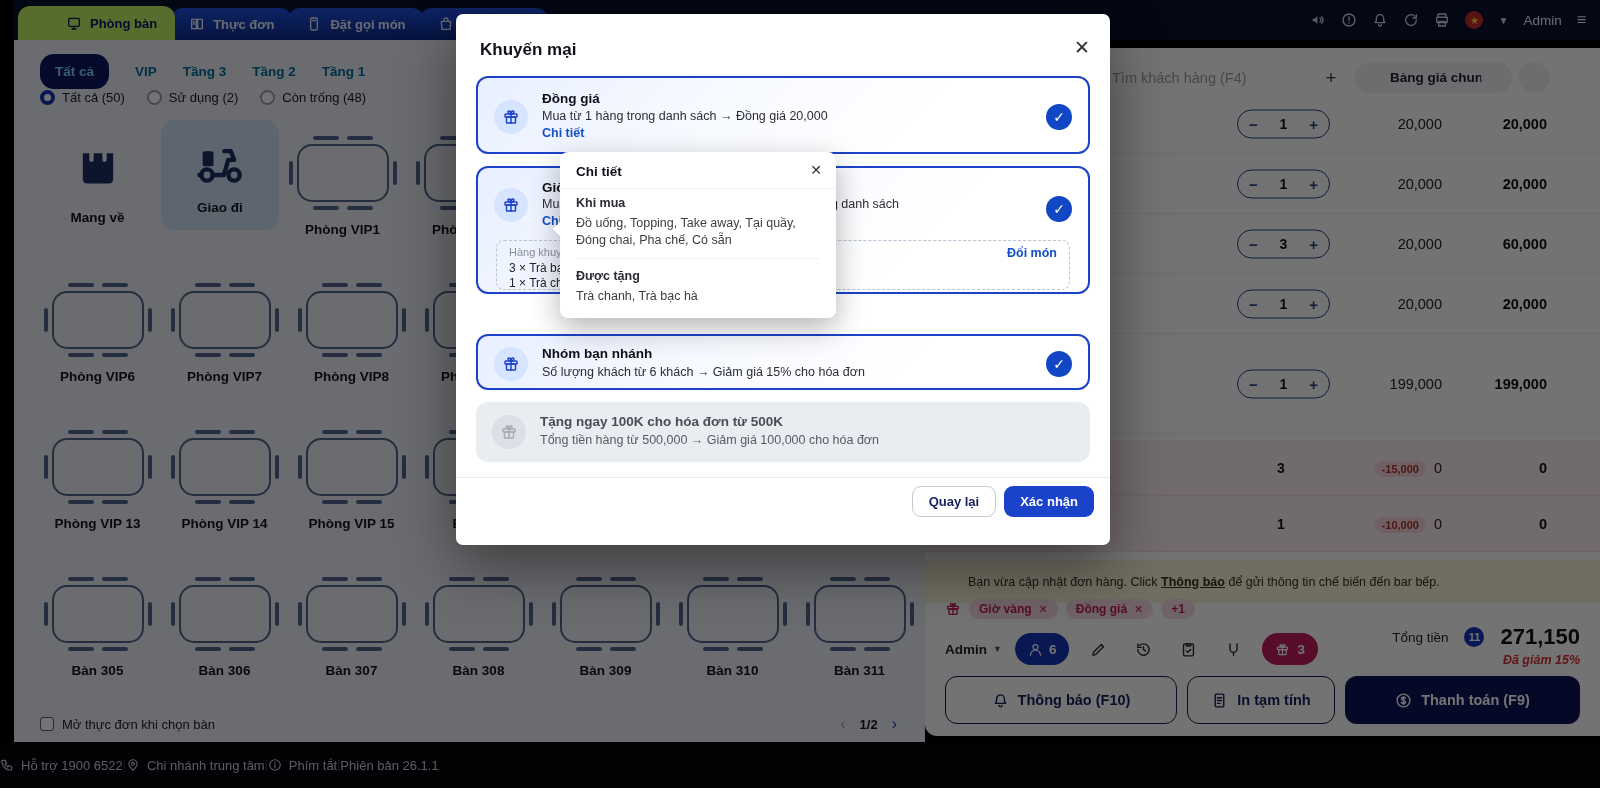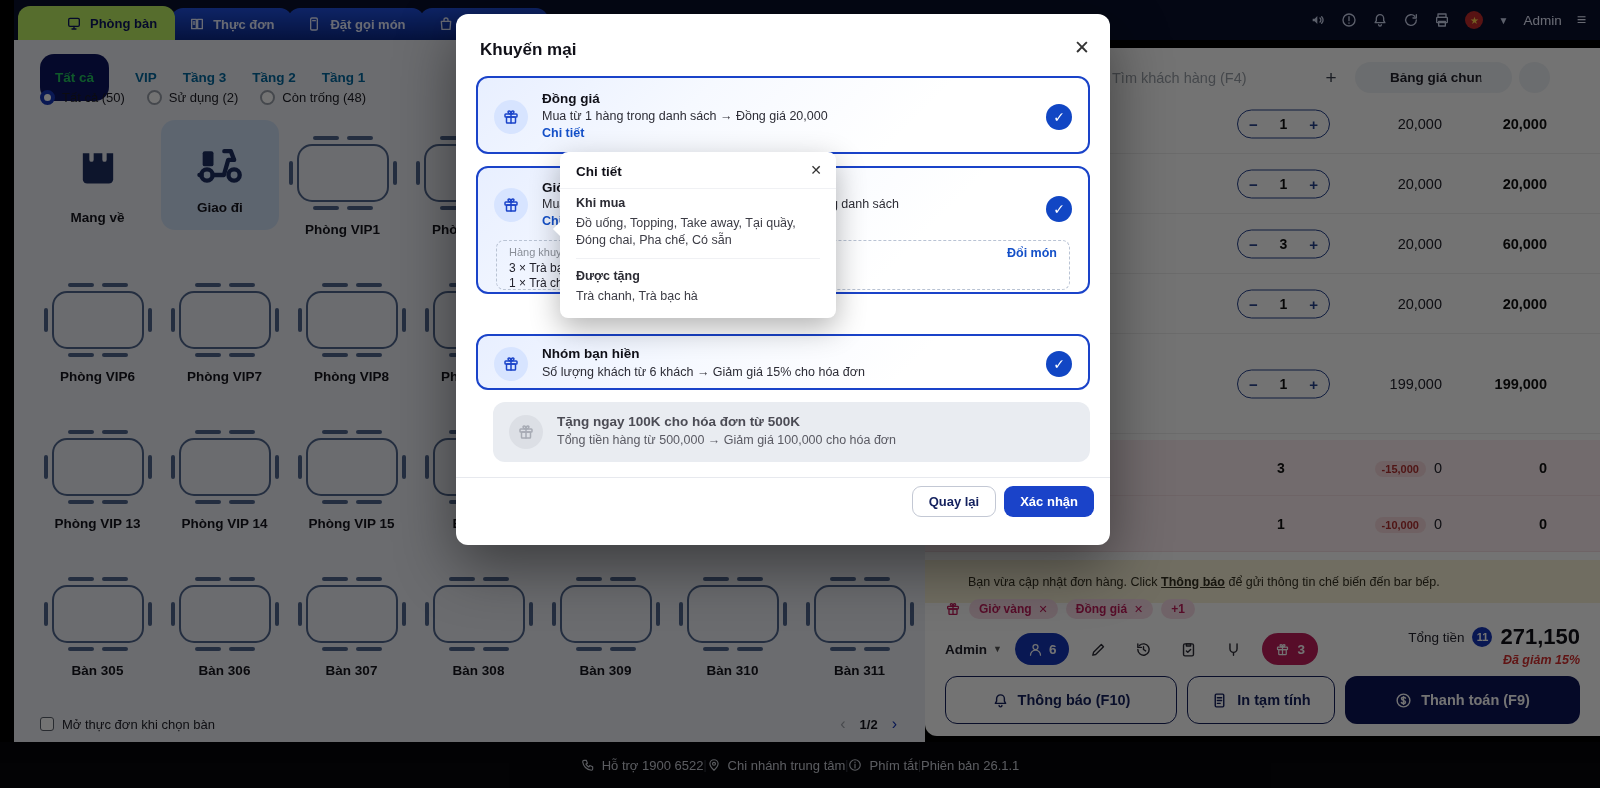--- a/index.html
+++ b/index.html
@@ -24,21 +24,21 @@
   #topbar-right .avatar { width:18px; height:18px; border-radius:50%; background:#c42b2b;
     color:#ffd34d; font-size:10px; display:flex; align-items:center; justify-content:center; }
   #topbar-right .caret { font-size:10px; color:#cdd4ee; }
   #topbar-right .user { font-size:13.5px; color:#e7ebff; }
   #topbar-right .burger { font-size:16px; color:#e7ebff; }
 
   
   #left-area { left:14px; top:40px; width:911px; height:702px; background:#eef0f5; }
   #floorbar { position:absolute; left:26px; top:14px; display:flex; align-items:center; gap:26px; }
   .floor-pill { font-size:13.5px; font-weight:bold; color:#0369a1; cursor:pointer; }
-  .floor-pill.active { background:#0d1560; color:#22c55e; border-radius:14px; padding:16px 15px; }
+  .floor-pill.active { background:#0d1560; color:#7dd3fc; border-radius:14px; padding:10px 15px; }
   #filterbar { position:absolute; left:26px; top:50px; display:flex; gap:22px; align-items:center; }
   .radio { display:flex; align-items:center; gap:7px; font-size:13px; color:#1b1b24; }
   .radio .dot { width:15px; height:15px; border-radius:50%; border:2px solid #9aa0ab; background:#fff; }
   .radio.sel .dot { border:4.5px solid #1535b8; }
 
   #room-grid { position:absolute; left:20px; top:84px; width:889px; }
   .room-row { display:flex; }
   .room-cell { width:127px; height:147px; display:flex; flex-direction:column; align-items:center;
     justify-content:flex-start; padding-top:14px; position:relative; }
   .room-cell .rlabel { margin-top:20px; font-size:13.5px; font-weight:bold; color:#15151e; }
@@ -63,21 +63,21 @@
   #open-menu { display:flex; align-items:center; gap:8px; margin-left:26px;
     font-size:13px; color:#23232d; }
   #open-menu .cb { width:14px; height:14px; border:1.5px solid #5a5f6a; border-radius:3px; background:#fff; }
   #pager { position:absolute; right:28px; display:flex; align-items:center; gap:14px; font-size:13px; }
   #pager .prev { color:#a0a4ad; font-size:16px; }
   #pager .next { color:#1535b8; font-size:16px; }
   #pager .cur { font-weight:bold; color:#15151e; }
 
   
   #footer { left:0; top:742px; width:1600px; height:46px; background:#06060a;
-    display:flex; align-items:center; justify-content:center; gap:0; }
+    display:flex; align-items:center; gap:0; }
   .f-item { display:flex; align-items:center; gap:7px; color:#c9ccd6; font-size:13px; }
   .f-item .ic { width:14px; height:14px; color:#c9ccd6; }
   .f-sep { color:#3a3d48; font-size:12px; }
 
   
   #panel { left:925px; top:48px; width:675px; height:688px; background:#fff;
     border-radius:12px 0 0 12px; }
   #search-row { position:absolute; left:0; top:10px; width:100%; height:40px; }
   #search-input { position:absolute; left:20px; top:4px; width:400px; height:32px;
     font-size:14.5px; color:#9aa0a8; display:flex; align-items:center; padding-left:167px; }
@@ -128,49 +128,49 @@
   .cust-pill { background:#1535b8; color:#fff; border-radius:17px; height:32px; padding:0 13px;
     display:flex; align-items:center; gap:6px; font-size:13.5px; font-weight:bold; }
   .cust-pill .ic { width:15px; height:15px; color:#fff; }
   .tool-btn { width:32px; height:32px; border-radius:50%; display:flex; align-items:center;
     justify-content:center; color:#2c2c36; }
   .tool-btn .ic { width:17px; height:17px; }
   .gift-pill { background:#c01d5c; color:#fff; border-radius:17px; height:32px; padding:0 13px;
     display:flex; align-items:center; gap:7px; font-size:13.5px; font-weight:bold; }
   .gift-pill .ic { width:15px; height:15px; color:#fff; }
   #totals { position:absolute; right:20px; top:576px; text-align:right; }
-  #totals .line1 { display:flex; align-items:center; gap:8px; justify-content:flex-end; }
+  #totals .line1 { display:flex; align-items:center; gap:16px; justify-content:flex-end; }
   #totals .tlabel { font-size:13.5px; color:#23232d; }
   #totals .count { width:20px; height:20px; border-radius:50%; background:#1535b8; color:#fff;
     font-size:11px; font-weight:bold; display:flex; align-items:center; justify-content:center; }
   #totals .amount { font-size:22px; font-weight:bold; color:#101018; }
   #totals .disc { font-size:12.5px; font-weight:bold; color:#d62f2f; margin-top:3px;font-style:italic; }
 
   #panel-btns { position:absolute; left:20px; top:628px; width:635px; height:48px;
     display:flex; gap:10px; }
   .pbtn { height:48px; border-radius:12px; display:flex; align-items:center; justify-content:center;
     gap:9px; font-size:14.5px; font-weight:bold; }
   .pbtn .ic { width:17px; height:17px; }
   .pbtn.outline { border:1.5px solid #14215e; color:#14215e; background:#fff; }
   .pbtn.primary { background:#0d1458; color:#fff; }
   #btn-notify { width:232px; } #btn-print { width:148px; } #btn-pay { flex:1; }
 
   
   #dim { left:0; top:0; width:1600px; height:788px; background:rgba(0,0,0,.55); z-index:50; }
 
   
-  #modal { left:456px; top:14px; width:654px; height:531px; background:#fff; border-radius:12px;
+  #modal { left:456px; top:14px; width:654px; height:531px; background:#fff; border-radius:7px;
     z-index:60; box-shadow:0 20px 60px rgba(0,0,0,.45); }
   #modal-title { position:absolute; left:24px; top:26px; font-size:17px; font-weight:bold; color:#101018; }
   #modal-close { position:absolute; right:20px; top:22px; font-size:19px; color:#333; }
   #promo-list { position:absolute; left:20px; top:62px; width:614px; }
   .pcard { position:relative; border-radius:12px; }
   .pcard.sel { border:2px solid #1a43c9;
     background:linear-gradient(135deg,#e8efff 0%,#f6f9ff 35%,#ffffff 70%); }
-  .pcard.off { background:#e9ecf1;margin-left:17px; }
+  .pcard.off { background:#e9ecf1; }
   .picon { position:absolute; left:16px; width:34px; height:34px; border-radius:50%;
     background:#d7e4ff; display:flex; align-items:center; justify-content:center; color:#1a43c9; }
   .picon .ic { width:18px; height:18px; }
   .pcard.off .picon { background:#dcdfe5; color:#a7abb4; }
   .ptitle { position:absolute; left:64px; font-size:13.5px; font-weight:bold; color:#101018; }
   .pdesc { position:absolute; left:64px; font-size:12.5px; color:#2d2d36; white-space:nowrap; }
   .pcard.off .ptitle { color:#4c4c55; } .pcard.off .pdesc { color:#5a5a63; }
   .plink { position:absolute; left:64px; font-size:12.5px; font-weight:bold; color:#1450c8; }
   .pcheck { position:absolute; right:16px; width:26px; height:26px; border-radius:50%;
     background:#1146c4; color:#fff; font-size:14px; display:flex; align-items:center;
@@ -952,21 +952,21 @@
     <span class="picon" style="top:11px">
           <span class="ic">
             <svg viewBox="0 0 24 24" fill="none" stroke="currentColor" stroke-width="2" stroke-linecap="round" stroke-linejoin="round" width="100%" height="100%">
               <rect x="4" y="8" width="16" height="4" rx="1"></rect>
               <rect x="6" y="12" width="12" height="8" rx="1"></rect>
               <path d="M12 8v12"></path>
               <path d="M12 8c-4 0-5-4-2.5-4S12 8 12 8zm0 0c4 0 5-4 2.5-4S12 8 12 8z"></path>
             </svg>
           </span>
         </span>
-    <div class="ptitle" style="top:10px">Nhóm bạn hiền</div>
+    <div class="ptitle" style="top:10px">Nhóm bạn nhánh</div>
     <div class="pdesc" style="top:29px">Số lượng khách từ 6 khách → Giảm giá 15% cho hóa đơn</div>
 
     <span class="pcheck" style="top:15px">✓</span>
 
   </div>
       <div class="pcard off" style="height:60px;margin-top:12px">
     <span class="picon" style="top:13px">
           <span class="ic">
             <svg viewBox="0 0 24 24" fill="none" stroke="currentColor" stroke-width="2" stroke-linecap="round" stroke-linejoin="round" width="100%" height="100%">
               <rect x="4" y="8" width="16" height="4" rx="1"></rect>

